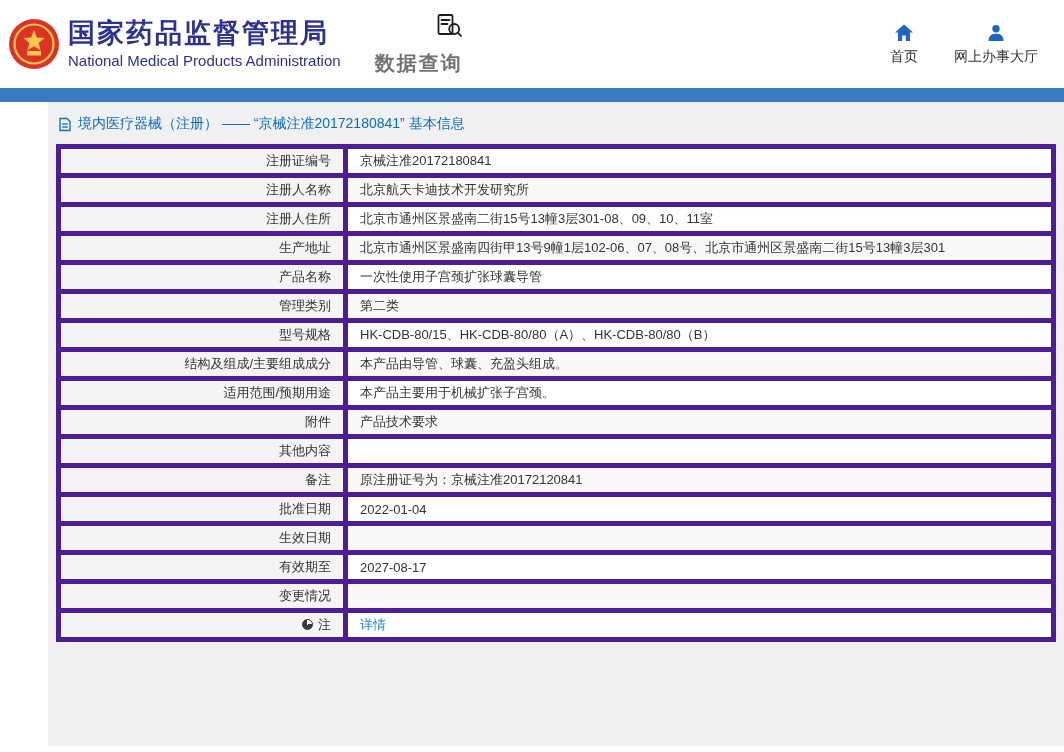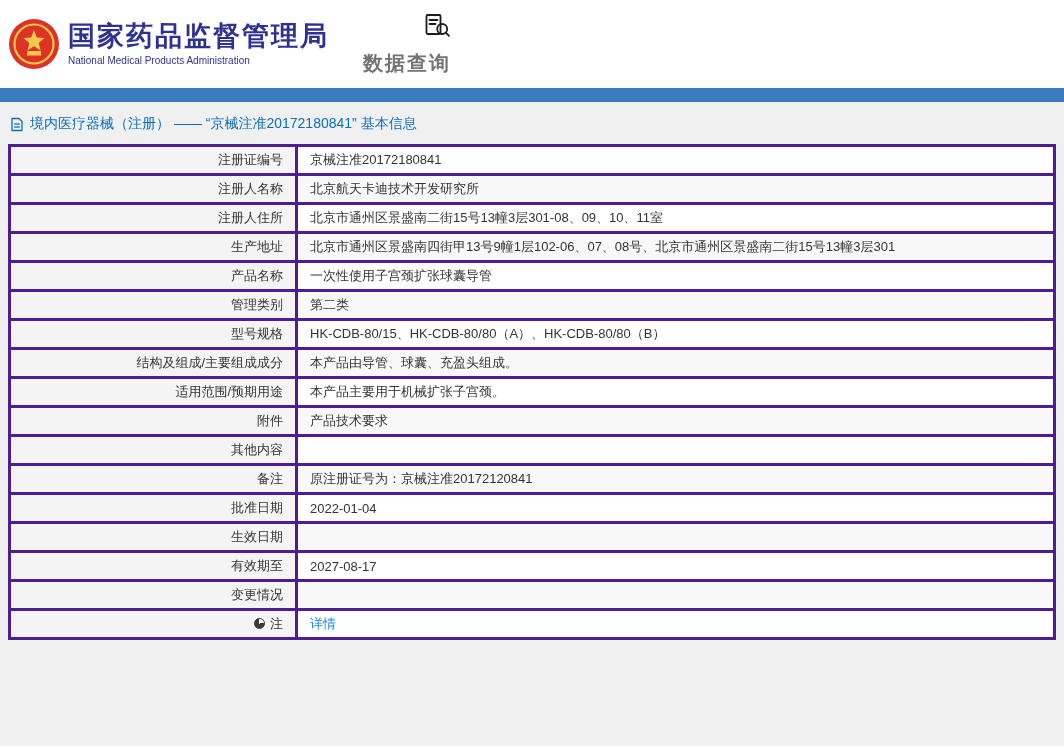--- a/index.html
+++ b/index.html
@@ -17,50 +17,50 @@
     padding: 0 26px 0 8px;
   }
   .brand { display: flex; align-items: center; }
   .emblem { width: 52px; height: 52px; display: inline-block; flex: 0 0 auto; }
   .brand-text { margin-left: 8px; }
   .brand-cn {
     font-size: 27px; font-weight: 700; letter-spacing: 2px;
     color: var(--brand, #2e3192); line-height: 1.1;
   }
   .brand-en {
-    font-size: 10px; color: var(--brand, #2e3192); margin-top: 3px;
+    font-size: 15px; color: var(--brand, #2e3192); margin-top: 3px;
   }
   .data-query {
     margin-left: 34px; display: flex; align-items: flex-end; gap: 6px;
     font-size: 20px; font-weight: 600; color: #737373;
     letter-spacing: 2px; cursor: pointer; flex-direction: column;
   }
   .top-nav { margin-left: auto; display: flex; gap: 36px; }
   .nav-item {
     display: flex; flex-direction: column; align-items: center; gap: 5px;
     font-size: 14px; color: #333; text-decoration: none; cursor: pointer;
   }
   .nav-icon { width: 20px; height: 20px; display: inline-block; }
   .nav-icon svg { fill: var(--icon, #1f66c1); }
   
   .blue-bar { height: 14px; background: var(--bar, #3a7bc0); }
   
-  .content { background: #f0f0f0; padding: 8px 8px 14px; min-height: 644px; }
+  .content { background: #f0f0f0; padding: 8px 8px 14px; min-height: 644px; margin-left: 48px; }
   .breadcrumb {
     display: flex; align-items: center; gap: 6px;
     font-size: 14px; color: var(--bc, #0a6ebd);
     padding: 5px 0 11px 2px;
   }
   .bc-icon { width: 14px; height: 15px; display: inline-block; }
   
   .info-table {
     width: 100%; border-collapse: collapse; background: #fff;
     font-size: 13px; color: #333; table-layout: fixed;
   }
-  .info-table td { border: 3px solid #4c1d95; height: 29px; padding: 3px 12px; }
+  .info-table td { border: 5px solid #4c1d95; height: 29px; padding: 3px 12px; }
   .label-cell {
     width: 287px; text-align: right; background: #f4f4f4;
     color: #333; white-space: nowrap;
   }
   .value-cell { text-align: left; background: #fff; overflow: hidden; white-space: nowrap; }
   .info-table tr:nth-child(even) .value-cell { background: #f8f8f8; }
   .value-cell a {
     color: var(--link, #1a87e0); text-decoration: none; cursor: pointer;
   }
   .note-icon {
@@ -96,20 +96,39 @@
           <rect x="2.5" y="3" width="14" height="19" rx="1.2"></rect>
           <line x1="5.5" y1="8" x2="13.5" y2="8"></line>
           <line x1="5.5" y1="12" x2="11.5" y2="12"></line>
           <circle cx="18.2" cy="17" r="5"></circle>
           <line x1="21.8" y1="20.6" x2="25" y2="23.8"></line>
         </svg>
       </span>
       <span>数据查询</span>
     </div>
 
+    <nav class="top-nav">
+      <a class="nav-item">
+        <span class="nav-icon">
+          <svg viewBox="0 0 20 20" width="20" height="20">
+            <path d="M10 1.5 L19 9.5 H16 V18 H11.8 V12.6 H8.2 V18 H4 V9.5 H1 Z"></path>
+          </svg>
+        </span>
+        <span>首页</span>
+      </a>
+      <a class="nav-item">
+        <span class="nav-icon">
+          <svg viewBox="0 0 20 20" width="20" height="20">
+            <circle cx="10" cy="5.8" r="3.7"></circle>
+            <path d="M2.5 18 C2.5 12.6 6 10.8 10 10.8 C14 10.8 17.5 12.6 17.5 18 Z"></path>
+          </svg>
+        </span>
+        <span>网上办事大厅</span>
+      </a>
+    </nav>
   </header>
 
   <div class="blue-bar"></div>
 
   <div class="content">
     <div class="breadcrumb">
       <span class="bc-icon">
         <svg width="14" height="15" viewBox="0 0 14 15" fill="none" stroke="#0a6ebd" stroke-width="1.3" stroke-linejoin="round">
           <path d="M2 1.5 H9 L12 4.5 V13.5 H2 Z"></path>
           <line x1="4.2" y1="7" x2="9.8" y2="7"></line>

